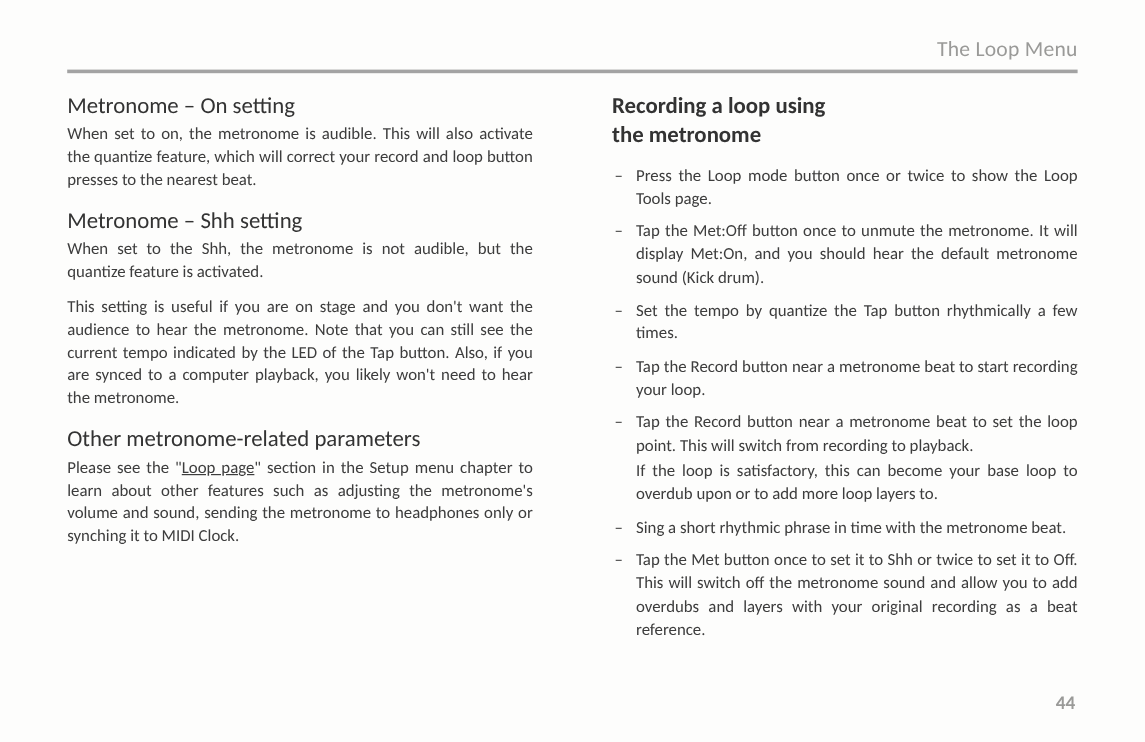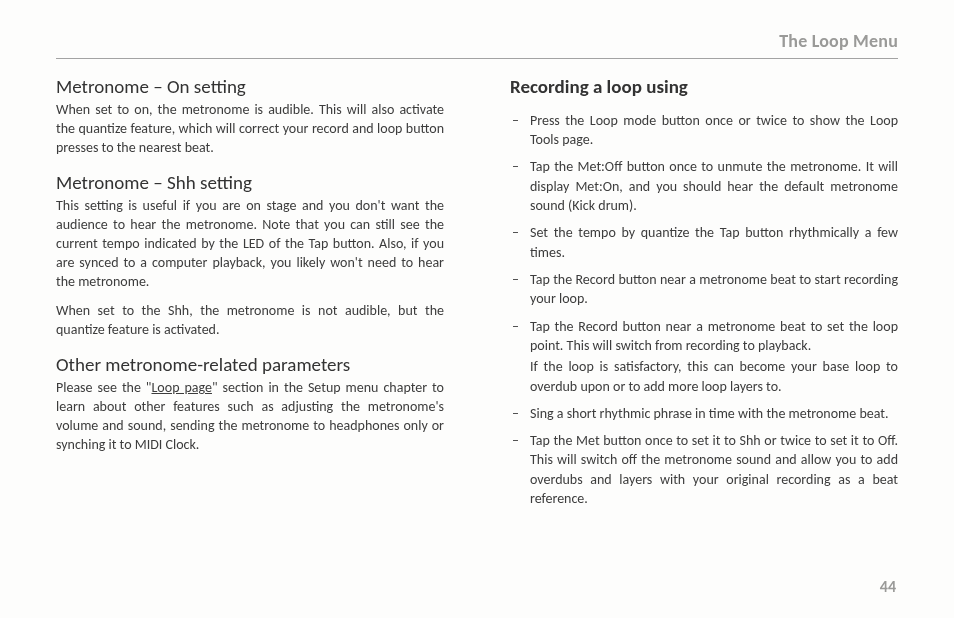--- a/index.html
+++ b/index.html
@@ -13,26 +13,26 @@
   }
   .page {
     box-sizing: border-box;
     width: 954px;
     height: 618px;
     padding: 30px 56px 22px 56px;
     position: relative;
   }
   .header {
     text-align: right;
-    font-weight: 700;
+    font-weight: 400;
     font-size: 18px;
     color: #9a9a98;
     letter-spacing: 0.2px;
     padding-bottom: 6px;
-    border-bottom: 1px solid #a3a3a3;
+    border-bottom: 3px solid #a3a3a3;
     margin-bottom: 16px;
   }
   .columns {
     display: flex;
     gap: 66px;
   }
   .col {
     flex: 1 1 0;
     min-width: 0;
   }
@@ -104,34 +104,35 @@
   </div>
 
   <div class="columns">
 
     <div class="col">
 
       <h2 class="section first">Metronome – On setting</h2>
       <p class="body">When set to on, the metronome is audible. This will also activate the quantize feature, which will correct your record and loop button presses to the nearest beat.</p>
 
       <h2 class="section">Metronome – Shh setting</h2>
+      <p class="body">When set to the Shh, the metronome is not audible, but the quantize feature is activated.</p>
       <p class="body">This setting is useful if you are on stage and you don't want the audience to hear the metronome. Note that you can still see the current tempo indicated by the LED of the Tap button. Also, if you are synced to a computer playback, you likely won't need to hear the metronome.</p>
-      <p class="body">When set to the Shh, the metronome is not audible, but the quantize feature is activated.</p>
 
       <h2 class="section">Other metronome-related parameters</h2>
       <p class="body">
         <span>Please see the "</span><span class="link">Loop page</span><span>" section in the Setup menu chapter to learn about other features such as adjusting the metronome's volume and sound, sending the metronome to headphones only or synching it to MIDI Clock.</span>
       </p>
 
     </div>
 
     <div class="col">
 
       <h2 class="section bold first">
         <span>Recording a loop using</span><br>
+        <span>the metronome</span>
       </h2>
 
       <ul class="dash">
         <li>
           <span>Press the Loop mode button once or twice to show the Loop Tools page.</span>
         </li>
         <li>
           <span>Tap the Met:Off button once to unmute the metronome. It will display Met:On, and you should hear the default metronome sound (Kick drum).</span>
         </li>
         <li>

